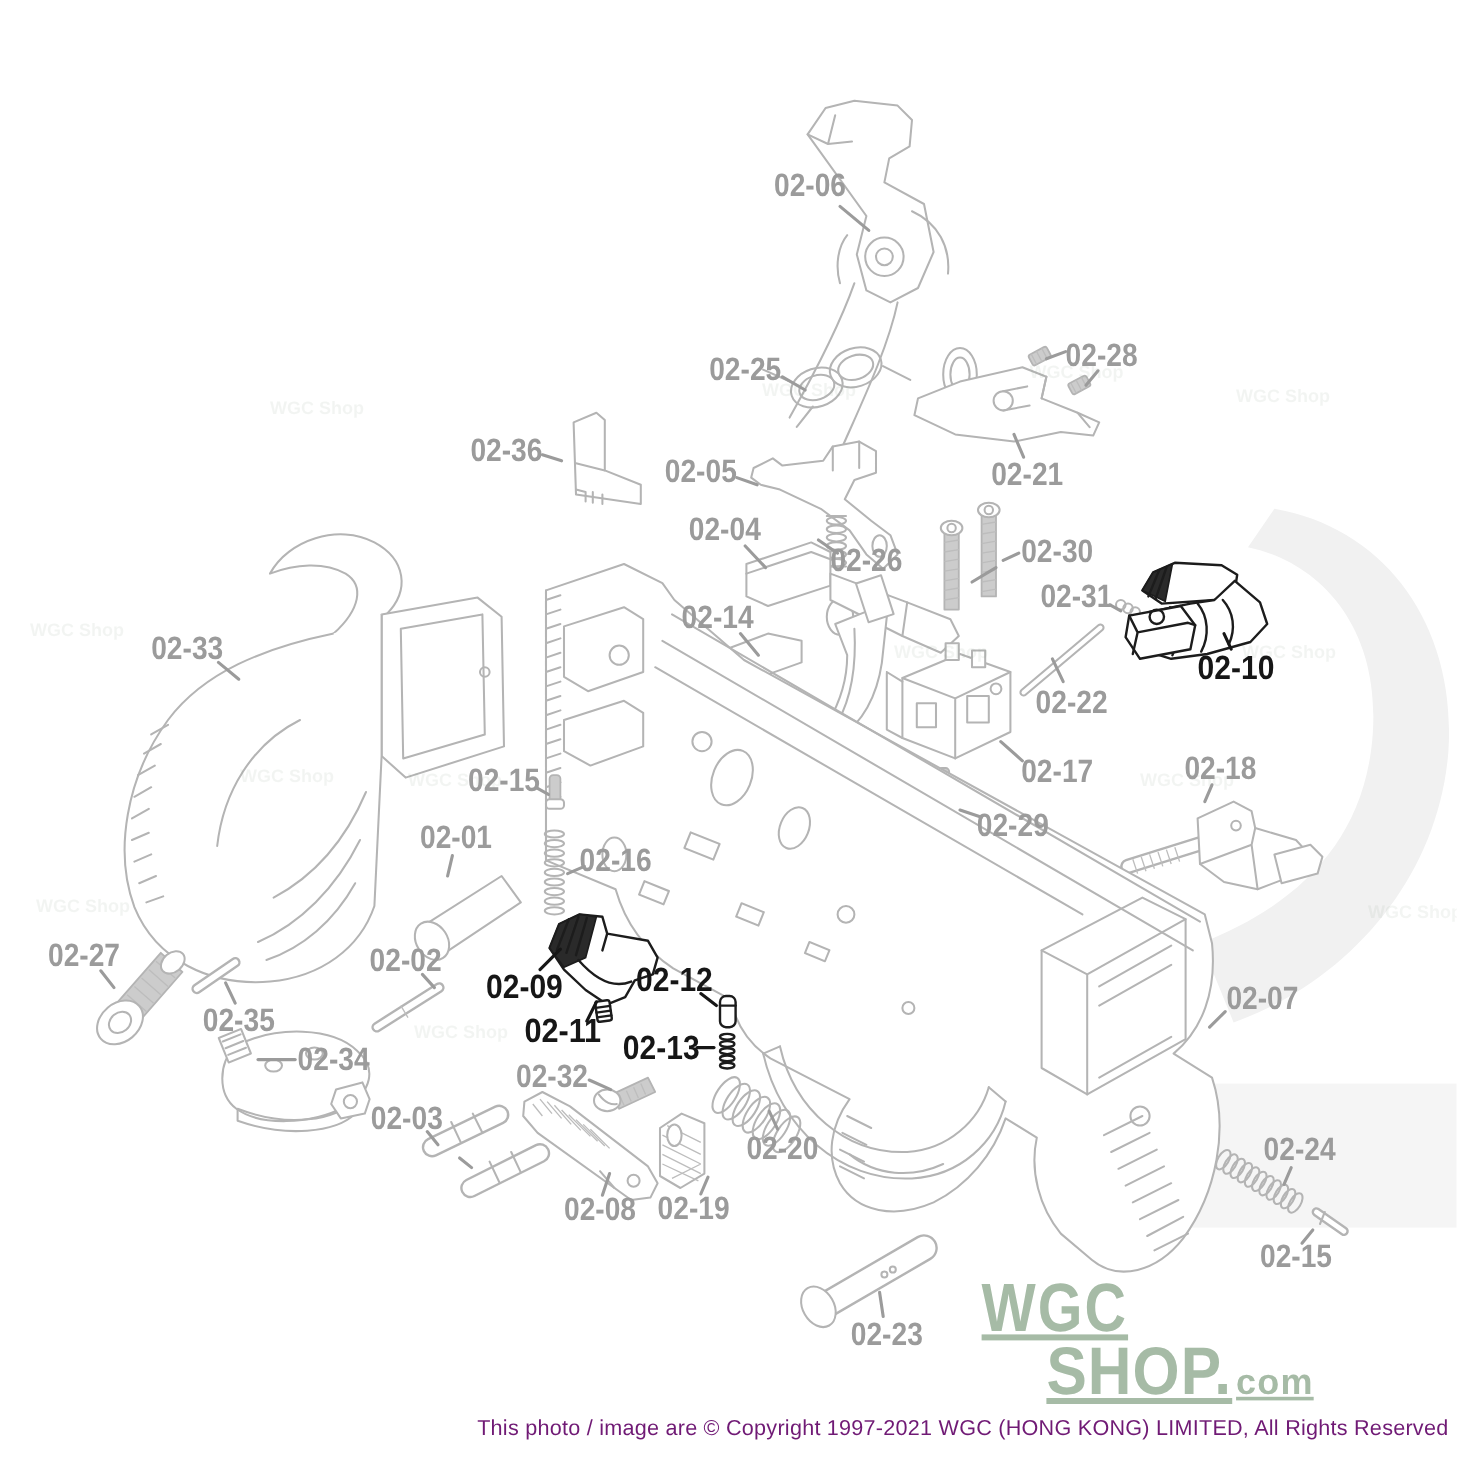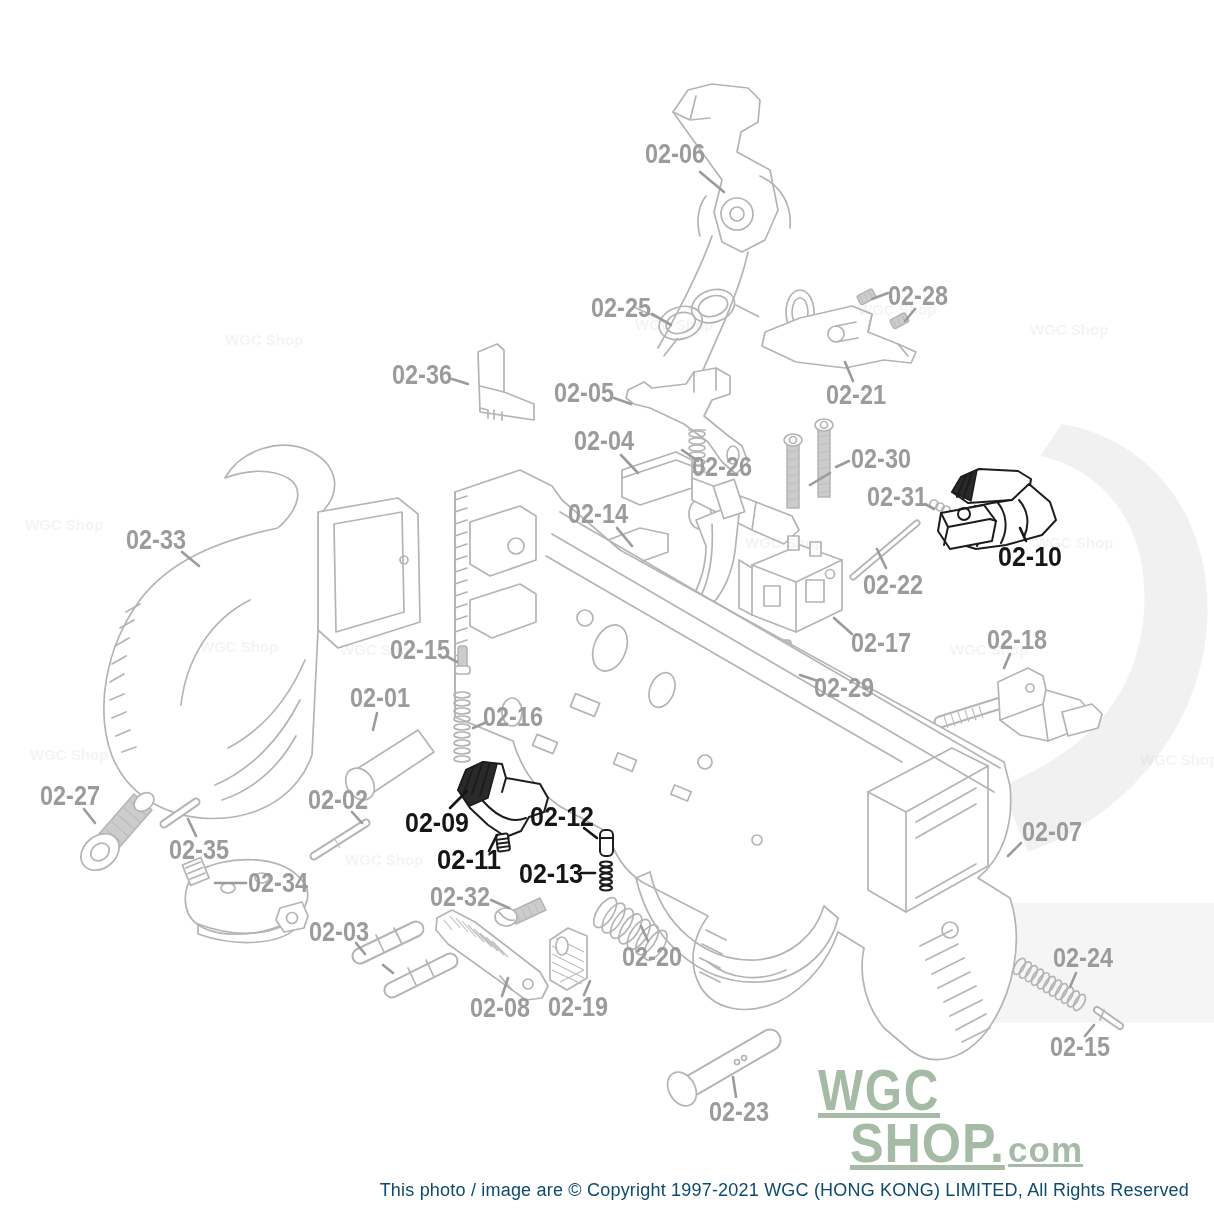--- a/index.html
+++ b/index.html
@@ -15,24 +15,24 @@
   
   .g{stroke:#b4b4b4;fill:none;stroke-width:1.7;stroke-linejoin:round;stroke-linecap:round;}
   .gf{stroke:#b4b4b4;fill:#ffffff;stroke-width:1.7;stroke-linejoin:round;}
   .gs{stroke:#b4b4b4;fill:#cccccc;stroke-width:1.5;stroke-linejoin:round;}
   .thin{stroke:#bdbdbd;stroke-width:1.1;fill:none;}
   .k{stroke:#1c1c1c;fill:none;stroke-width:2;stroke-linejoin:round;stroke-linecap:round;}
   .kf{stroke:#1c1c1c;fill:#ffffff;stroke-width:2;stroke-linejoin:round;}
   .kd{stroke:#1c1c1c;fill:#2a2a2a;stroke-width:1.4;}
   .logo{position:absolute;left:818px;top:1062px;color:#a6bba6;font-weight:bold;line-height:1;text-decoration:underline;}
   .logo-l1{font-size:57px;letter-spacing:2px;transform:scaleX(0.84);transform-origin:left top;}
-  .logo-l2{display:flex;align-items:baseline;margin-left:32px;margin-top:-4px;justify-content:space-between;}
+  .logo-l2{display:flex;align-items:baseline;margin-left:54px;margin-top:-4px;justify-content:space-between;}
   .logo-shop{font-size:56px;letter-spacing:1px;transform:scaleX(0.9);transform-origin:left bottom;}
-  .logo-com{font-size:35px;margin-left:-14px;letter-spacing:1px;}
-  .copyright{position:absolute;right:25px;top:1180px;font-size:18px;color:#0c4a6e;letter-spacing:0.2px;}
+  .logo-com{font-size:30px;margin-left:-14px;letter-spacing:1px;}
+  .copyright{position:absolute;right:7px;top:1180px;font-size:18px;color:#701a75;letter-spacing:0.2px;}
 </style>
 </head>
 <body>
 
 <div id="stage">
 
 <svg id="art" width="1214" height="1214" viewBox="0 0 1214 1214">
 
   <g>
     <path d="M1062,424 C1155,440 1214,522 1207,626 C1199,731 1124,818 1028,852 L1001,786 C1082,754 1138,700 1144,611 C1150,520 1098,468 1040,456 Z" fill="#f1f1f1" stroke="none"></path>

